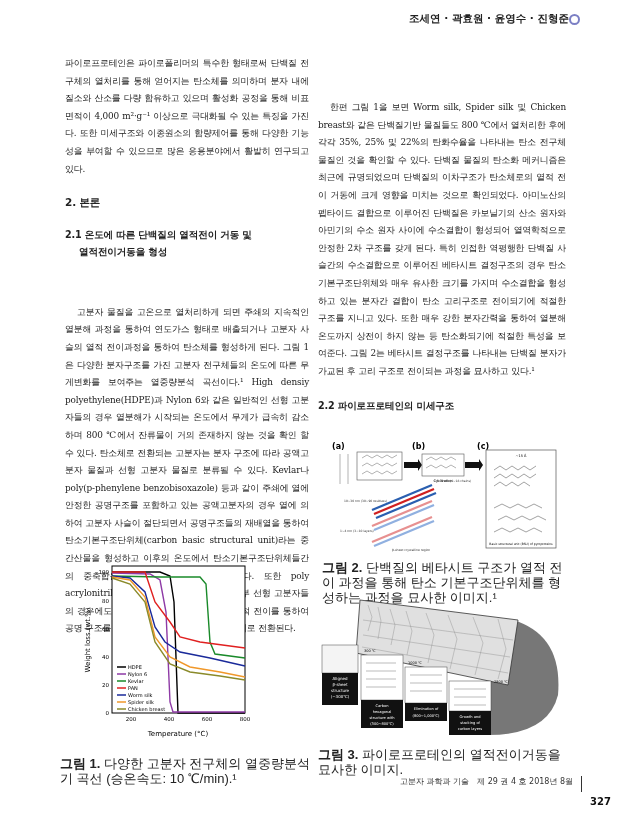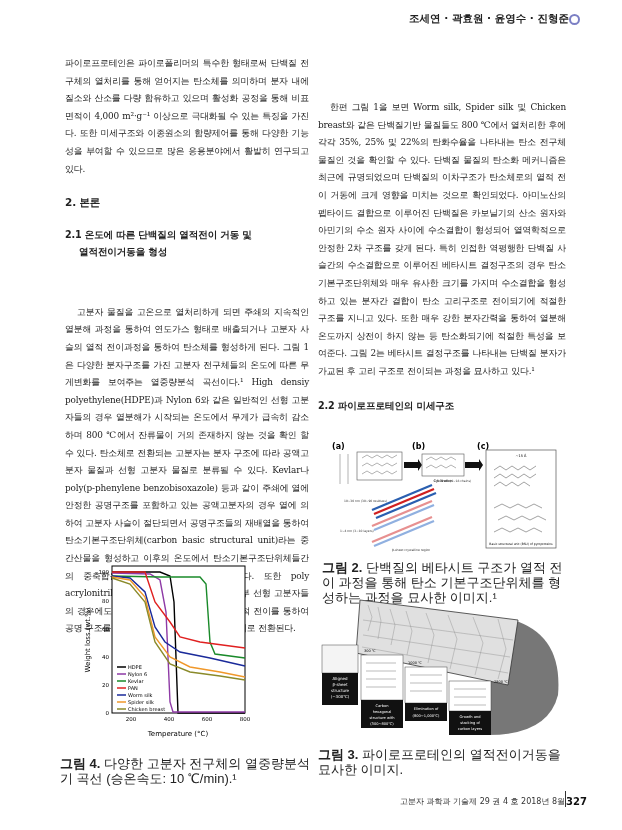--- a/index.html
+++ b/index.html
@@ -10,21 +10,21 @@
   .colL{left:65px;top:55px;width:244px;}
   .colR{left:318px;top:55px;width:248px;}
   .para{margin:0;text-indent:0;}
   .ind{text-indent:12px;margin-top:44px;}
   .sec{font-family:"DejaVu Sans","Liberation Sans",sans-serif;font-weight:bold;font-size:10.5px;margin:16px 0 14px 0;}
   .sub{font-family:"DejaVu Sans","Liberation Sans",sans-serif;font-weight:bold;font-size:9.6px;line-height:17px;margin:0;}
   .sub .l2{display:block;padding-left:14px;}
   .fig{position:absolute;}
   .cap{font-family:Liberation Sans, sans-serif;font-size:13px;line-height:15px;color:#222;}
   .cap b{font-weight:bold;}
-  .footer{position:absolute;left:400px;top:776px;font-family:"DejaVu Sans","Liberation Sans",sans-serif;font-size:8px;color:#333;display:flex;align-items:flex-end;}
+  .footer{position:absolute;left:400px;top:776px;font-family:"DejaVu Sans","Liberation Sans",sans-serif;font-size:8px;color:#333;display:flex;align-items:flex-start;gap:8px;}
   .footer .bar{width:1px;height:16px;background:#333;}
   .footer .pg{font-weight:bold;font-size:10px;color:#111;margin-top:20px;}
   svg text{font-family:"DejaVu Sans","Liberation Sans",sans-serif;}
 </style>
 </head>
 <body>
 
 <div class="hdr">
   <span>조세연 · 곽효원 · 윤영수 · 진형준</span>
   <span class="ring"></span>
@@ -84,21 +84,21 @@
         <text x="68" y="128">PAN</text>
       <line x1="57" y1="133" x2="66" y2="133" stroke="#1a2a9a" stroke-width="1.5"></line>
         <text x="68" y="135">Worm silk</text>
       <line x1="57" y1="140" x2="66" y2="140" stroke="#f0982a" stroke-width="1.5"></line>
         <text x="68" y="142">Spider silk</text>
       <line x1="57" y1="147" x2="66" y2="147" stroke="#8a8a2a" stroke-width="1.5"></line>
         <text x="68" y="149">Chicken breast</text>
     </g>
   </svg>
   <div class="cap" style="margin-top:10px;">
-    <b>그림 4.</b>
+    <b>그림 1.</b>
     <span>다양한 고분자 전구체의 열중량분석기 곡선 (승온속도: 10 ℃/min).¹</span>
   </div>
 </div>
 
 <div class="fig" style="left:322px;top:440px;width:245px;height:140px;">
   <svg width="245" height="112" viewBox="0 0 245 112">
     <g font-family="Liberation Serif,serif" font-size="8" font-weight="bold" fill="#000">
       <text x="10" y="9">(a)</text>
       <text x="90" y="9">(b)</text>
       <text x="155" y="9">(c)</text>

